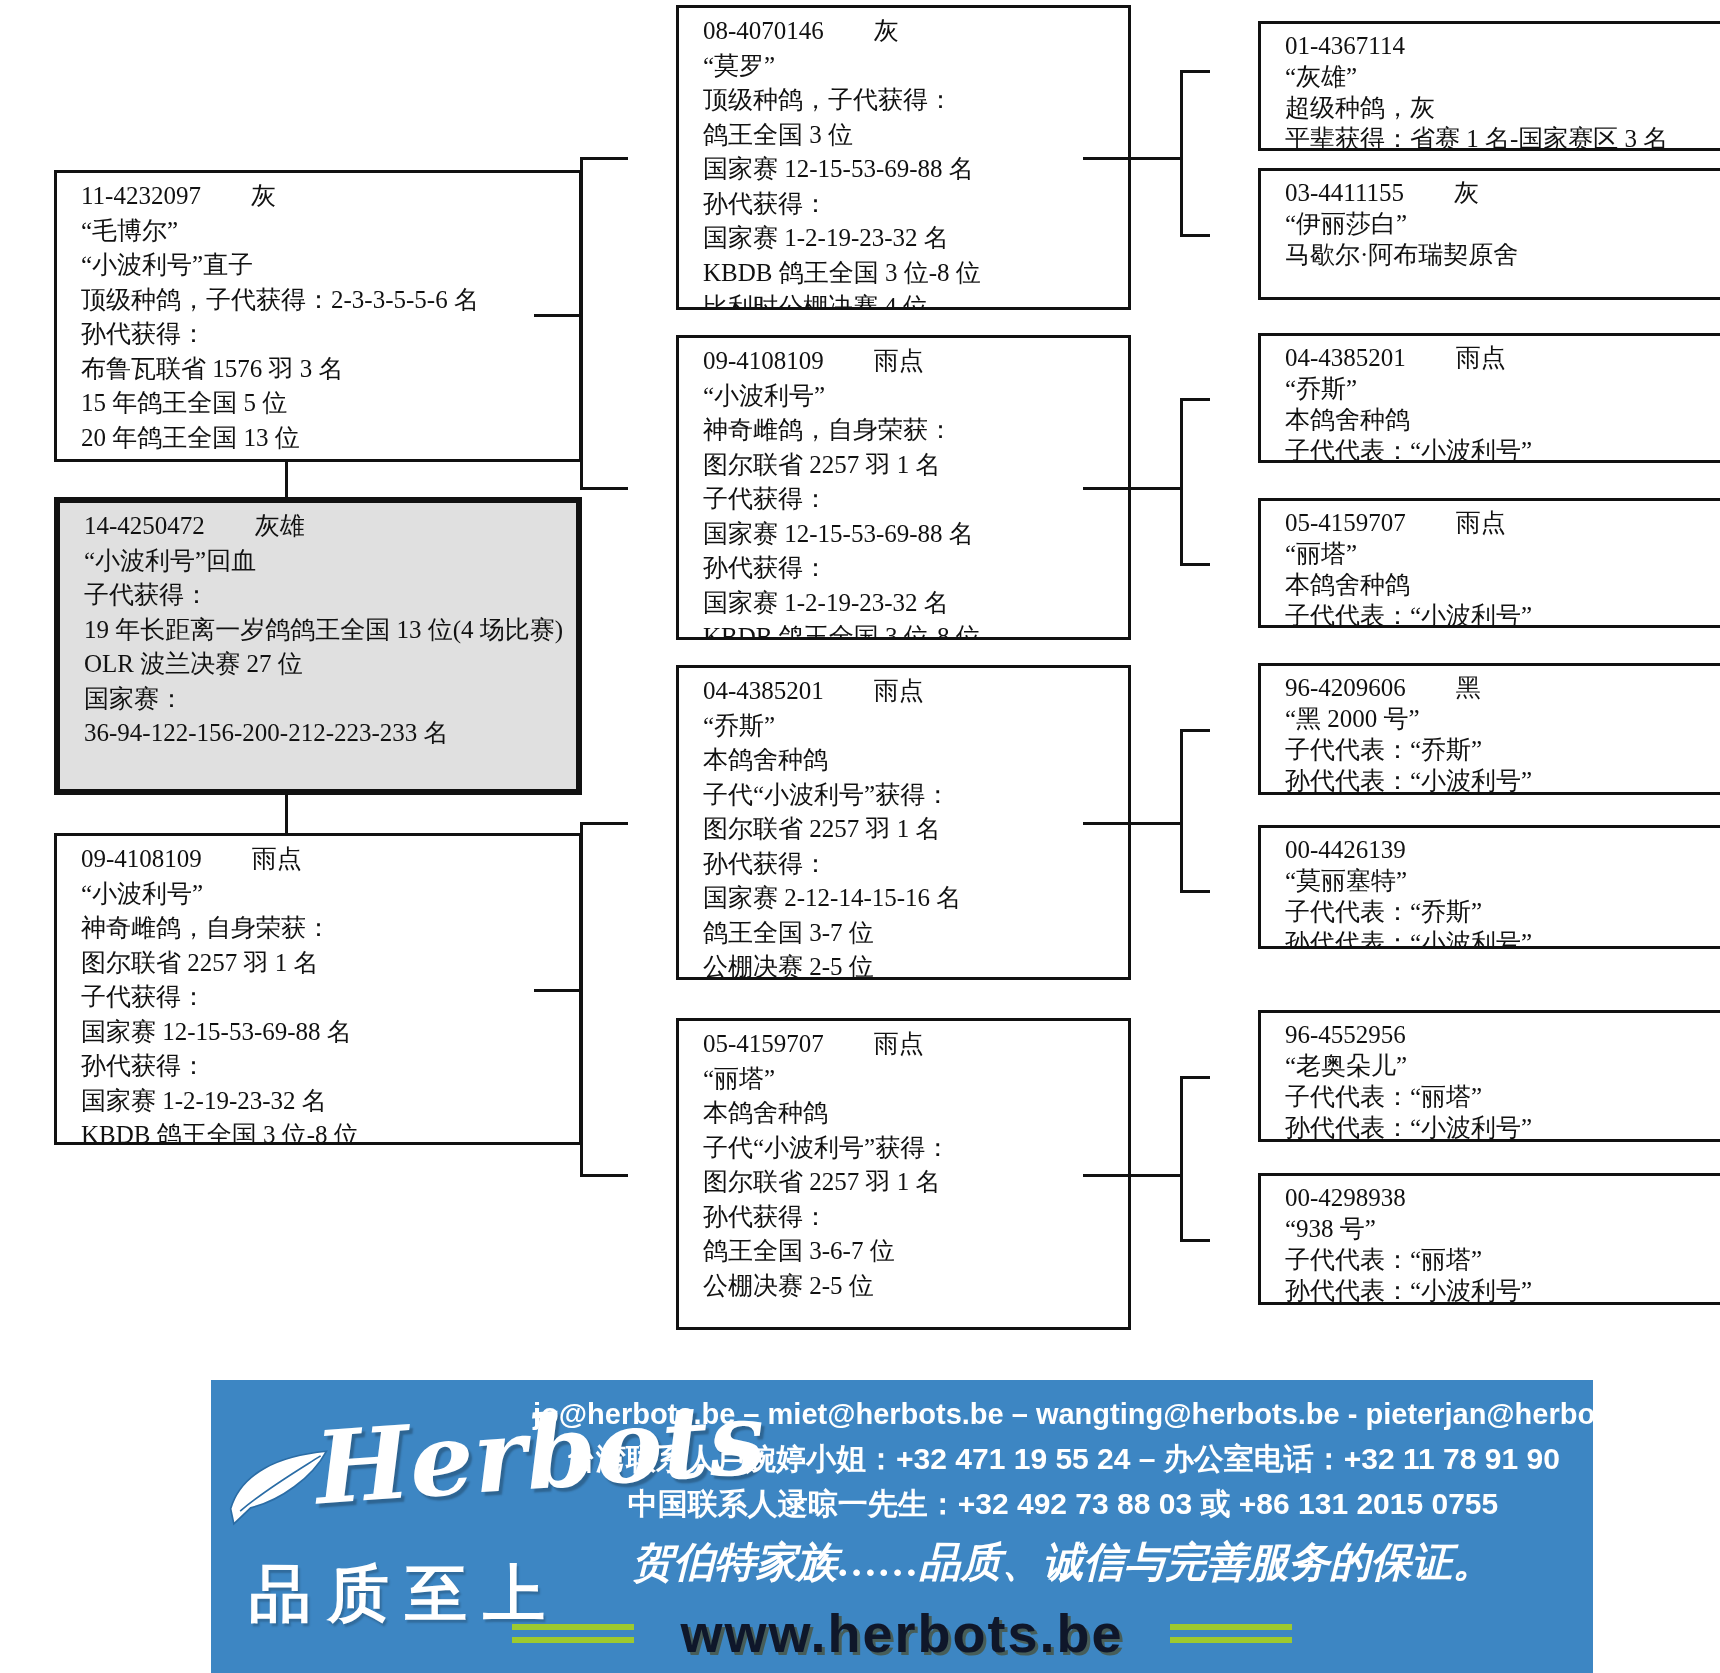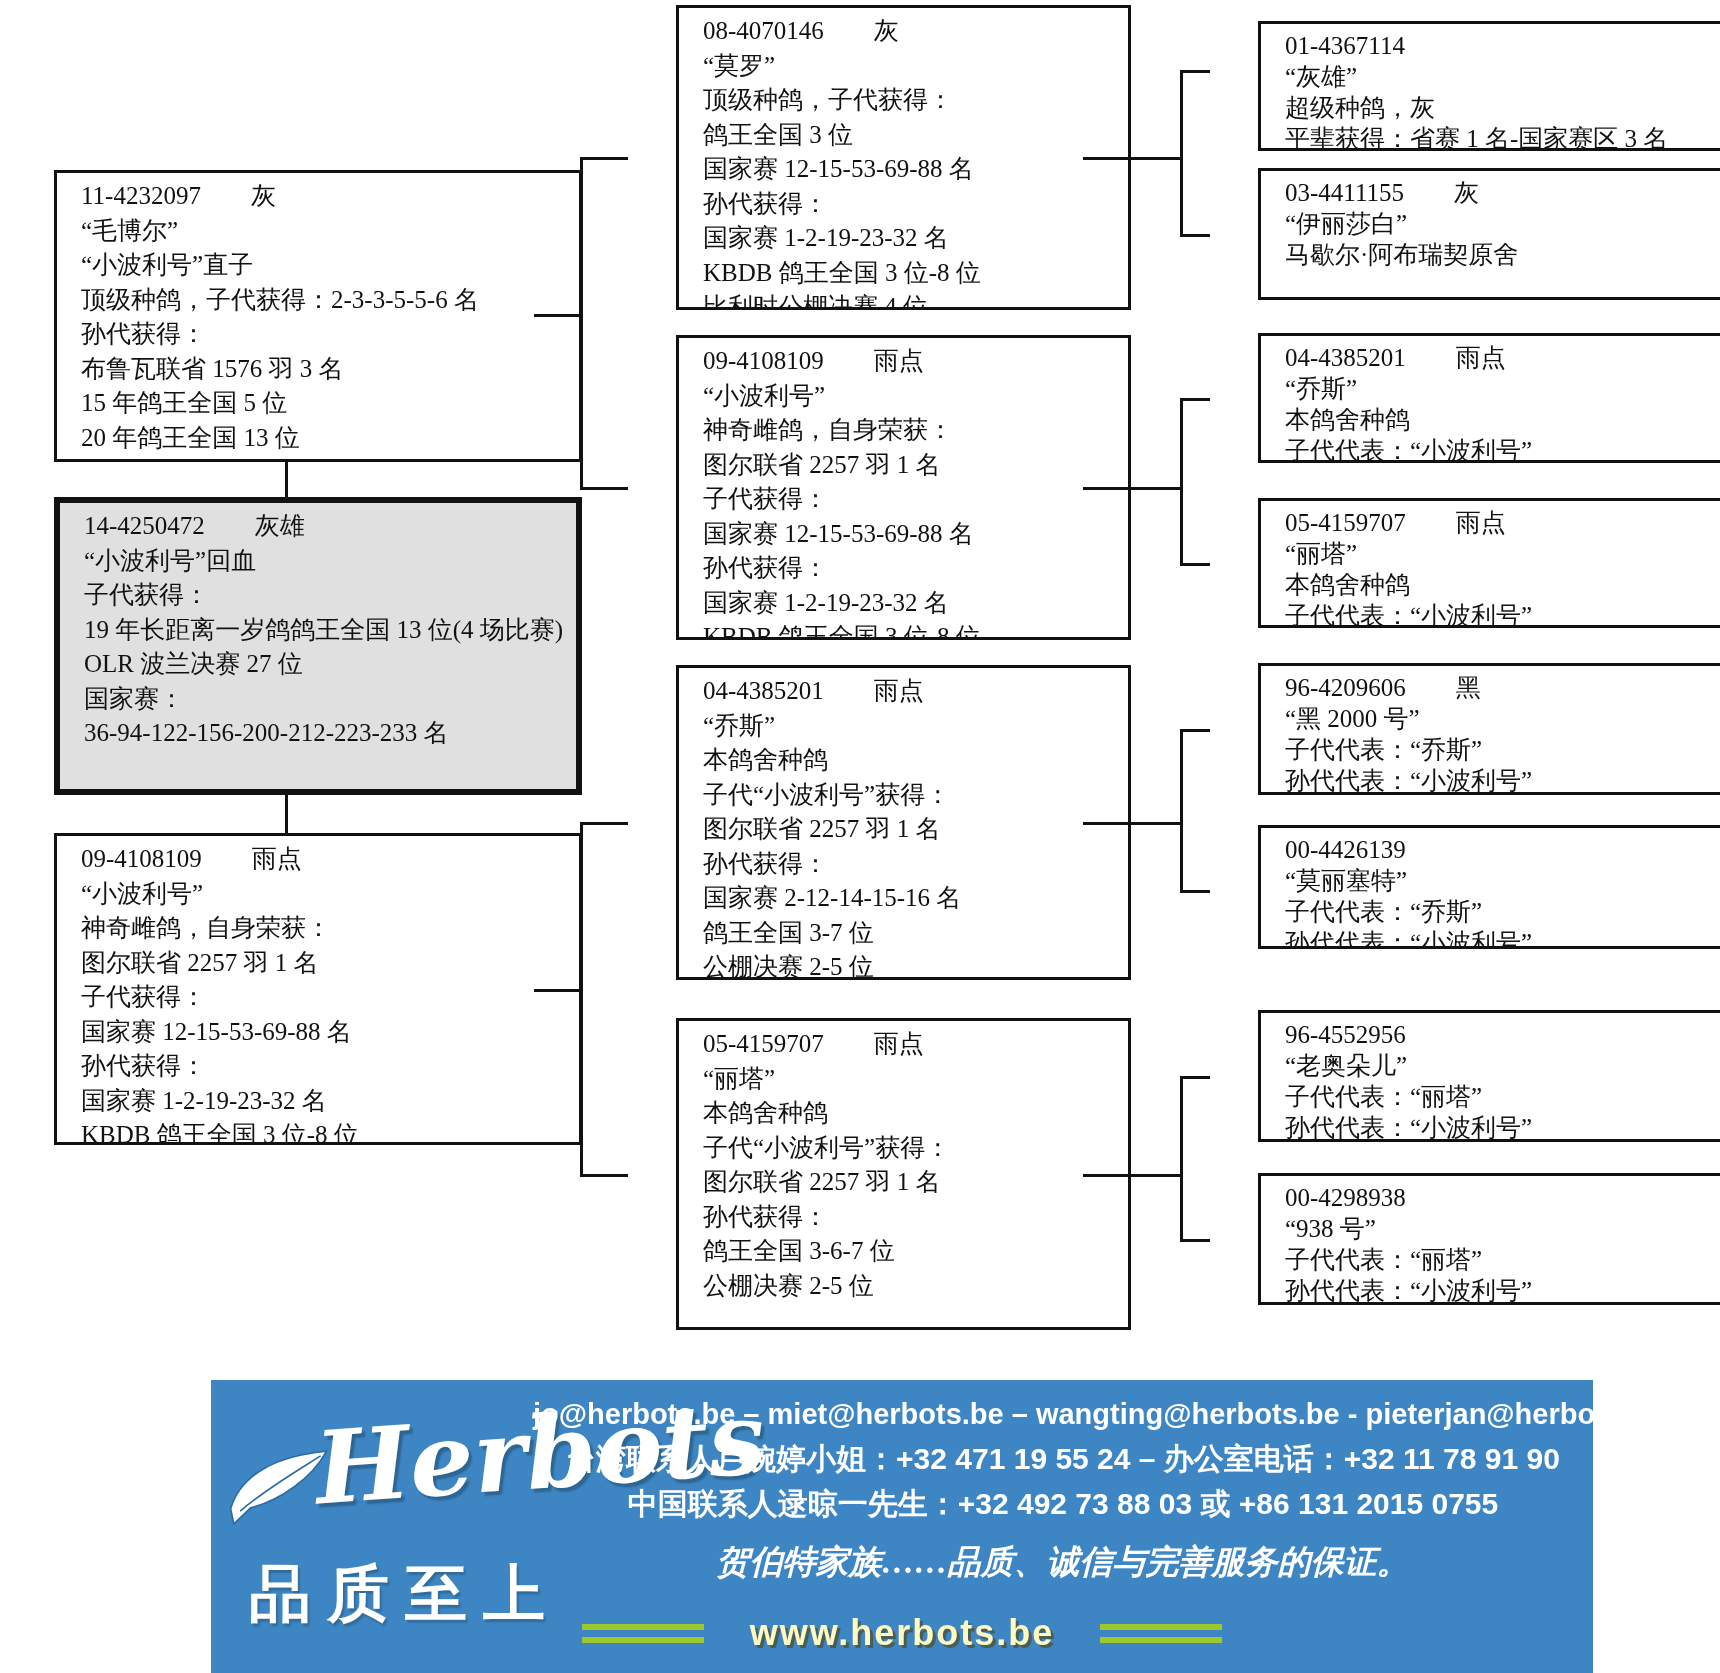--- a/index.html
+++ b/index.html
@@ -39,31 +39,31 @@
   }
   .binfo{
     position:absolute;left:322px;top:12px;width:1060px;text-align:center;
     font-family:"Liberation Sans","DejaVu Sans",sans-serif;
   }
   .binfo .brow{white-space:nowrap;}
   .brow.emails{font-size:29px;line-height:44px;font-weight:bold;}
   .brow.tw,.brow.cn{font-size:30px;line-height:45px;font-weight:bold;}
   .slogan{
     margin-top:14px;font-family:"Liberation Serif","DejaVu Serif",serif;
-    font-style:italic;font-weight:bold;font-size:33px;line-height:44px;white-space:nowrap;
+    font-style:italic;font-weight:bold;font-size:41px;line-height:44px;white-space:nowrap;
   }
   .www-row{
     position:absolute;left:0;top:218px;width:100%;height:70px;
     display:flex;align-items:center;justify-content:center;gap:46px;
   }
   .dbl-line{display:flex;flex-direction:column;gap:7px;width:122px;}
   .dbl-line span{display:block;height:6px;background:#9dc92f;}
   .www-text{
     font-family:"Liberation Sans","DejaVu Sans",sans-serif;font-weight:bold;
-    font-size:36px;color:#fef9c3;letter-spacing:2px;
+    font-size:54px;color:#0f172a;letter-spacing:2px;
     text-shadow:3px 3px 0 rgba(80,60,0,0.55);white-space:nowrap;
   }
 </style>
 </head>
 <body>
 
 <div class="canvas">
 
   <div class="pbox" style="left:6px;top:170px;width:528px;height:292px">
       <div class="line">11-4232097　　灰</div>

